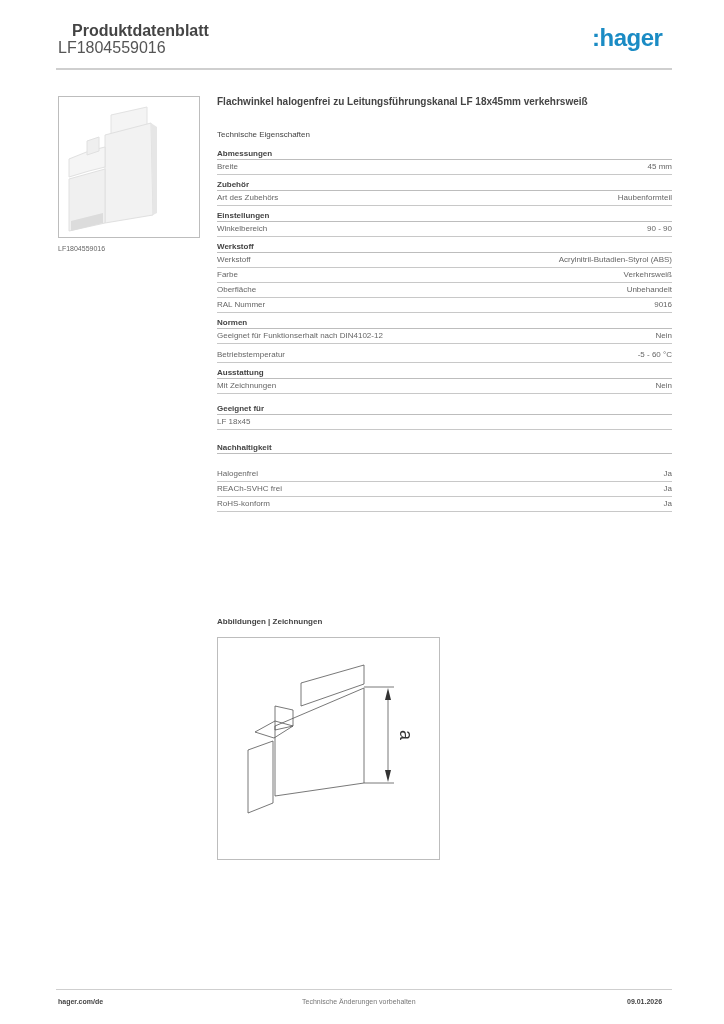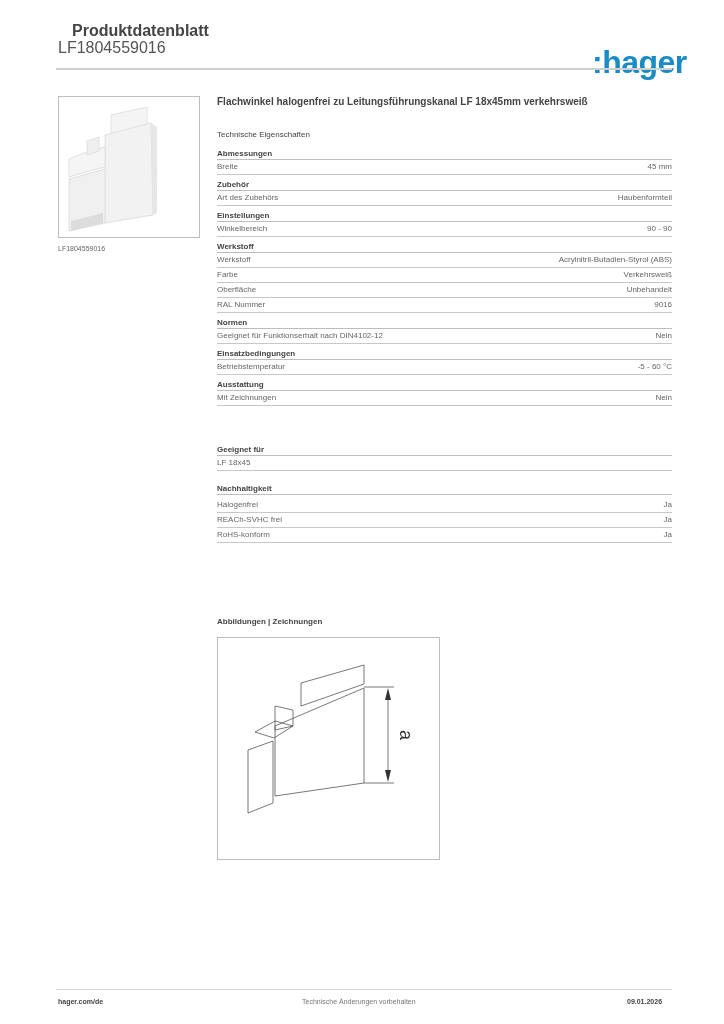--- a/index.html
+++ b/index.html
@@ -1,20 +1,20 @@
 <!DOCTYPE html>
 <html><head>
   <meta charset="utf-8">
   <style>
     html, body { margin: 0; padding: 0; background: #ffffff; }
     body { width: 724px; height: 1024px; position: relative; overflow: hidden;
            font-family: "Liberation Sans", sans-serif; color: #3c3c3c; }
     .header-title { position: absolute; left: 72px; top: 22px; font-size: 16px; font-weight: bold; color: #444; }
     .header-sub { position: absolute; left: 58px; top: 39px; font-size: 16px; color: #555; }
-    .logo { position: absolute; left: 592px; top: 44px; font-size: 32px; font-weight: bold; color: #1a8bc4; letter-spacing: -0.5px; }
+    .logo { position: absolute; left: 592px; top: 24px; font-size: 24px; font-weight: bold; color: #1a8bc4; letter-spacing: -0.5px; }
     .header-rule { position: absolute; left: 56px; top: 68px; width: 616px; height: 2px; background: #cfcfcf; }
 
     .product-img { position: absolute; left: 58px; top: 96px; width: 142px; height: 142px; border: 1px solid #bdbdbd; box-sizing: border-box; background: #fff; }
     .product-caption { position: absolute; left: 58px; top: 245px; font-size: 7px; color: #666; }
 
     .main { position: absolute; left: 217px; top: 96px; width: 455px; }
     .product-desc { font-size: 10px; font-weight: bold; color: #444; height: 14px; }
     .tech-title { font-size: 8px; font-weight: normal; color: #444; margin-top: 20px; height: 14px; }
 
     .section { margin-top: 4px; }
@@ -101,45 +101,44 @@
 
   <div class="section">
     <div class="section-title">Normen</div>
     <div class="row">
         <span>Geeignet für Funktionserhalt nach DIN4102-12</span>
         <span>Nein</span>
       </div>
   </div>
 
   <div class="section">
-    <div class="section-title">Einsatzbedingungen</div>
     <div class="row">
         <span>Betriebstemperatur</span>
         <span>-5 - 60 °C</span>
       </div>
   </div>
 
   <div class="section">
     <div class="section-title">Ausstattung</div>
     <div class="row">
         <span>Mit Zeichnungen</span>
         <span>Nein</span>
       </div>
   </div>
 
-  <div class="section" style="margin-top:38px">
+  <div class="section" style="margin-top:9px">
     <div class="section-title">Geeignet für</div>
     <div class="row">
         <span>LF 18x45</span>
         <span></span>
       </div>
   </div>
 
   <div class="section" style="margin-top:12px">
-    <div class="section-title" style="margin-bottom:3px">Nachhaltigkeit</div>
+    <div class="section-title" style="margin-bottom:13px">Nachhaltigkeit</div>
     <div class="row">
         <span>Halogenfrei</span>
         <span>Ja</span>
       </div>
     <div class="row">
         <span>REACh-SVHC frei</span>
         <span>Ja</span>
       </div>
     <div class="row">
         <span>RoHS-konform</span>

